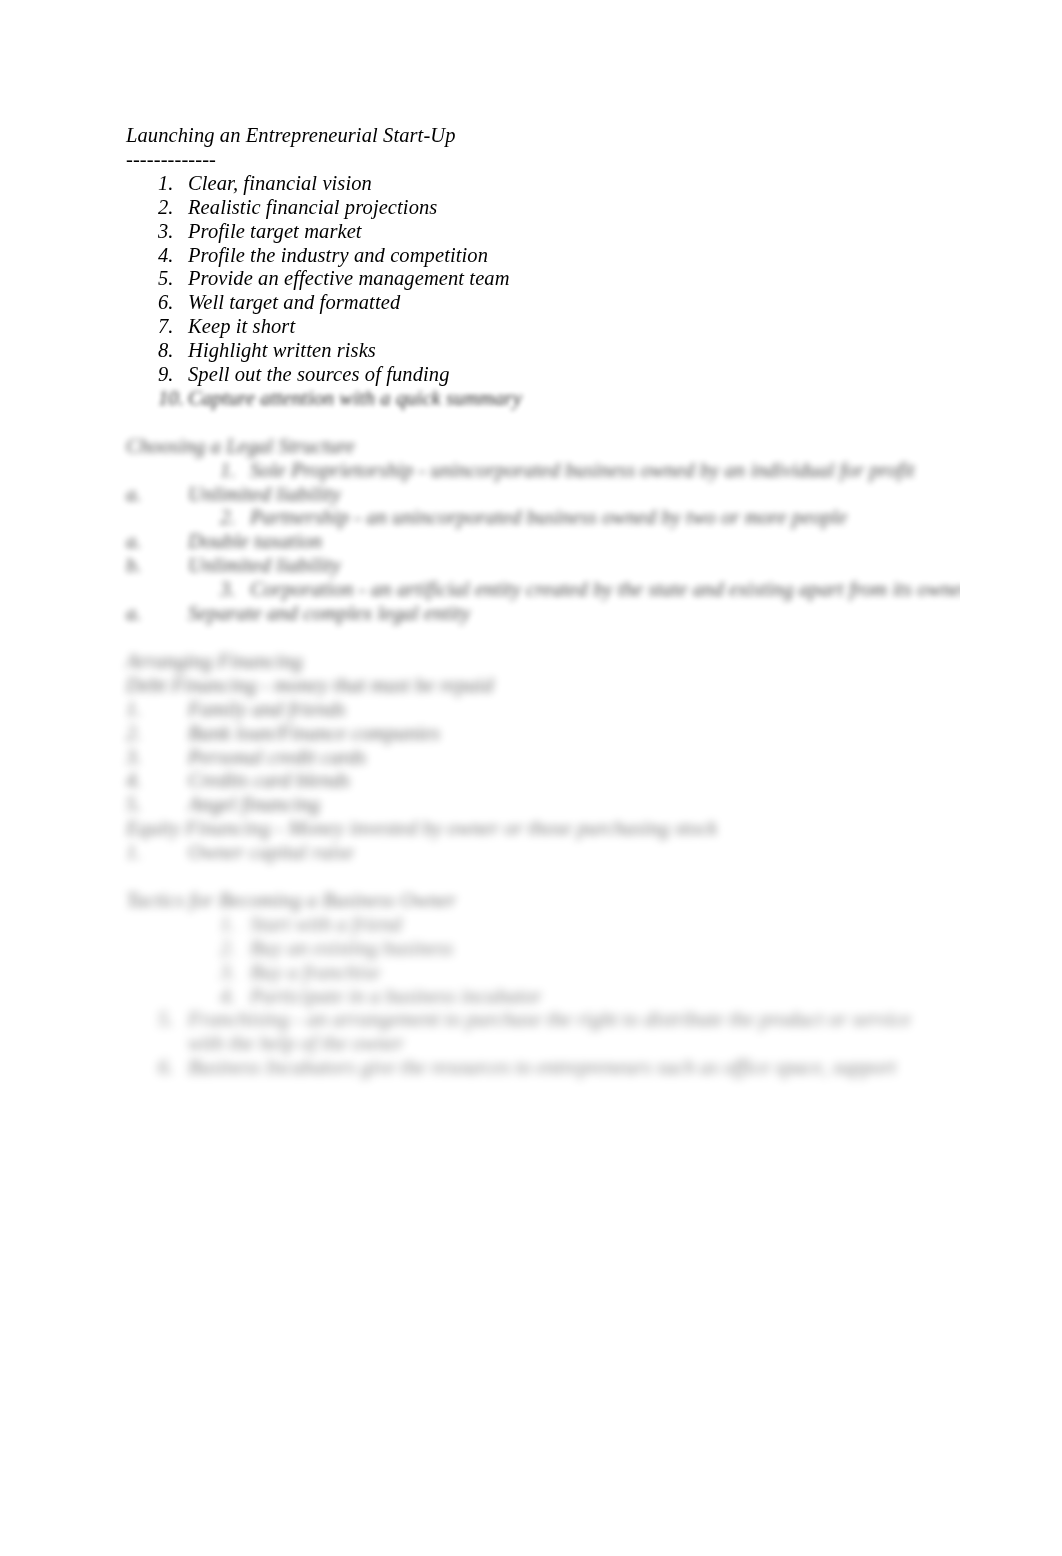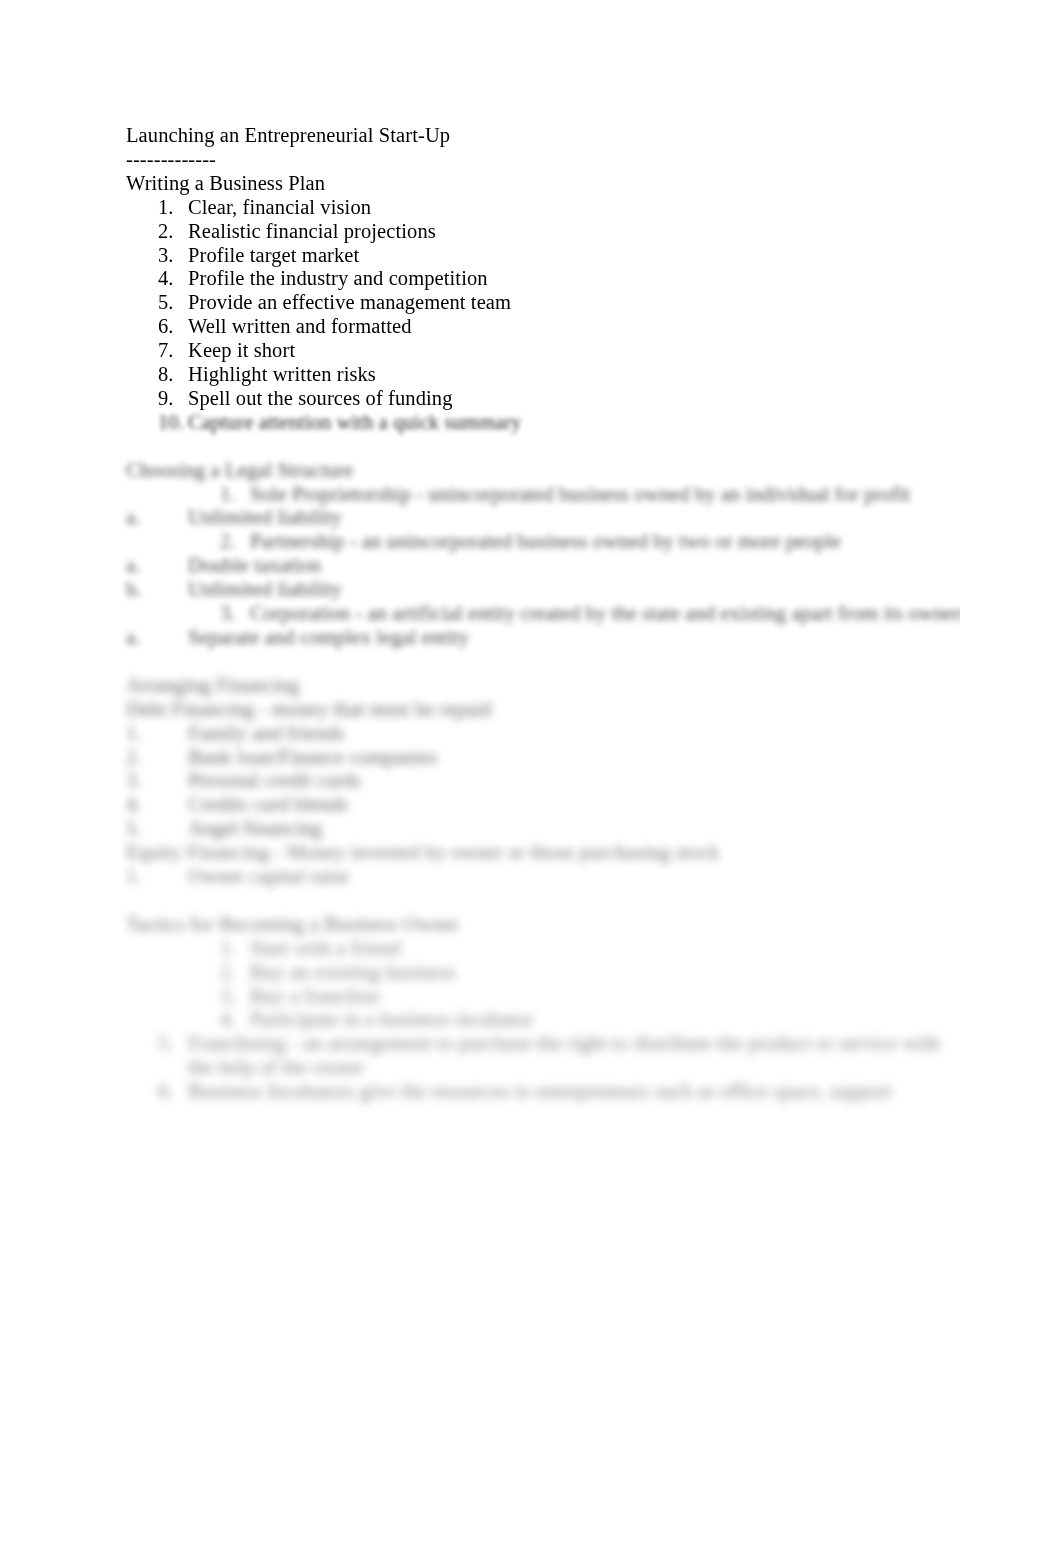--- a/index.html
+++ b/index.html
@@ -11,20 +11,21 @@
   body {
     font-family: "Liberation Serif", "DejaVu Serif", serif;
     color: #000000;
   }
   .page {
     position: relative;
     width: 960px;
     height: 1556px;
     background: #ffffff;
     overflow: hidden;
+    font-style: italic;
   }
   .content {
     position: absolute;
     left: 126px;
     top: 124px;
     width: 820px;
   }
   .line {
     font-size: 20.5px;
     line-height: 23.9px;
@@ -67,21 +68,20 @@
 <body>
 
 <div class="page">
   <div class="content">
 
     <div class="line b0">Launching an Entrepreneurial Start-Up</div>
 
 
     <div class="line b0">-------------</div>
 
-    <div class="line b0">Writing a Business Plan</div>
 
     <div class="numrow b0">
       <span class="marker">1.</span>
       <span class="txt">Clear, financial vision</span>
     </div>
     <div class="numrow b0">
       <span class="marker">2.</span>
       <span class="txt">Realistic financial projections</span>
     </div>
     <div class="numrow b0">
@@ -91,21 +91,21 @@
     <div class="numrow b0">
       <span class="marker">4.</span>
       <span class="txt">Profile the industry and competition</span>
     </div>
     <div class="numrow b0">
       <span class="marker">5.</span>
       <span class="txt">Provide an effective management team</span>
     </div>
     <div class="numrow b0">
       <span class="marker">6.</span>
-      <span class="txt">Well written and formatted</span>
+      <span class="txt">Well target and formatted</span>
     </div>
     <div class="numrow b0">
       <span class="marker">7.</span>
       <span class="txt">Keep it short</span>
     </div>
     <div class="numrow b0">
       <span class="marker">8.</span>
       <span class="txt">Highlight written risks</span>
     </div>
     <div class="numrow b0">

